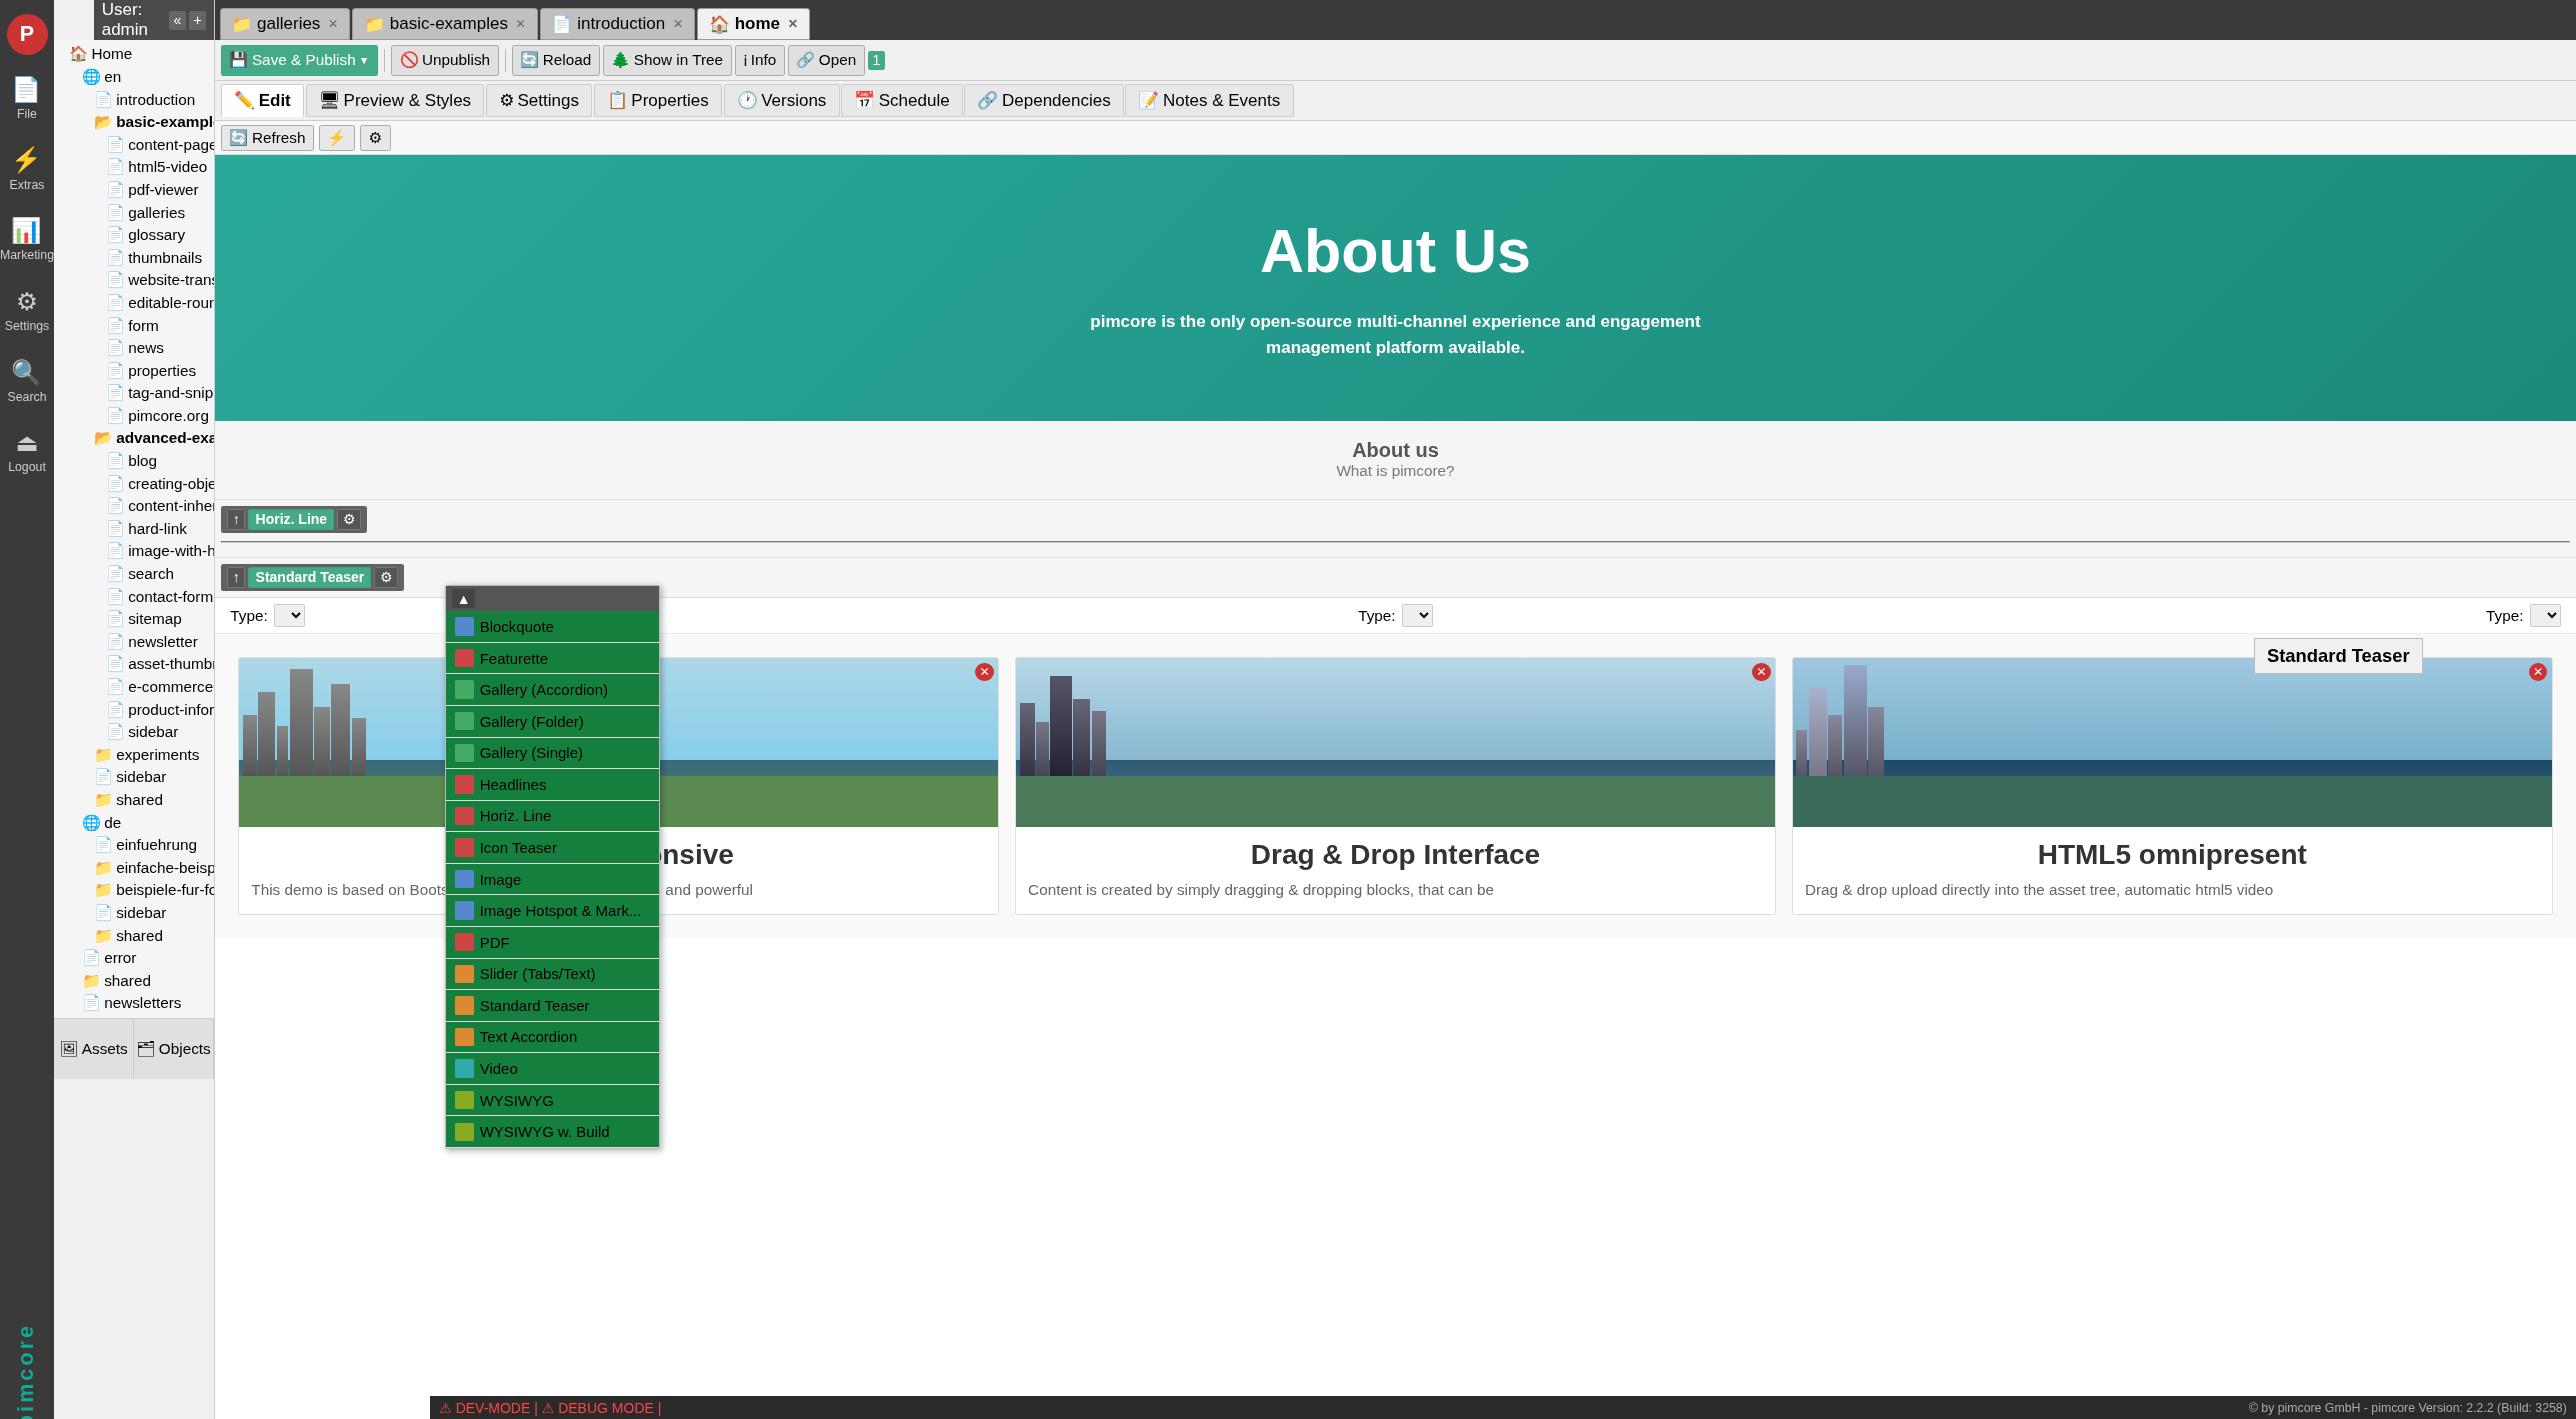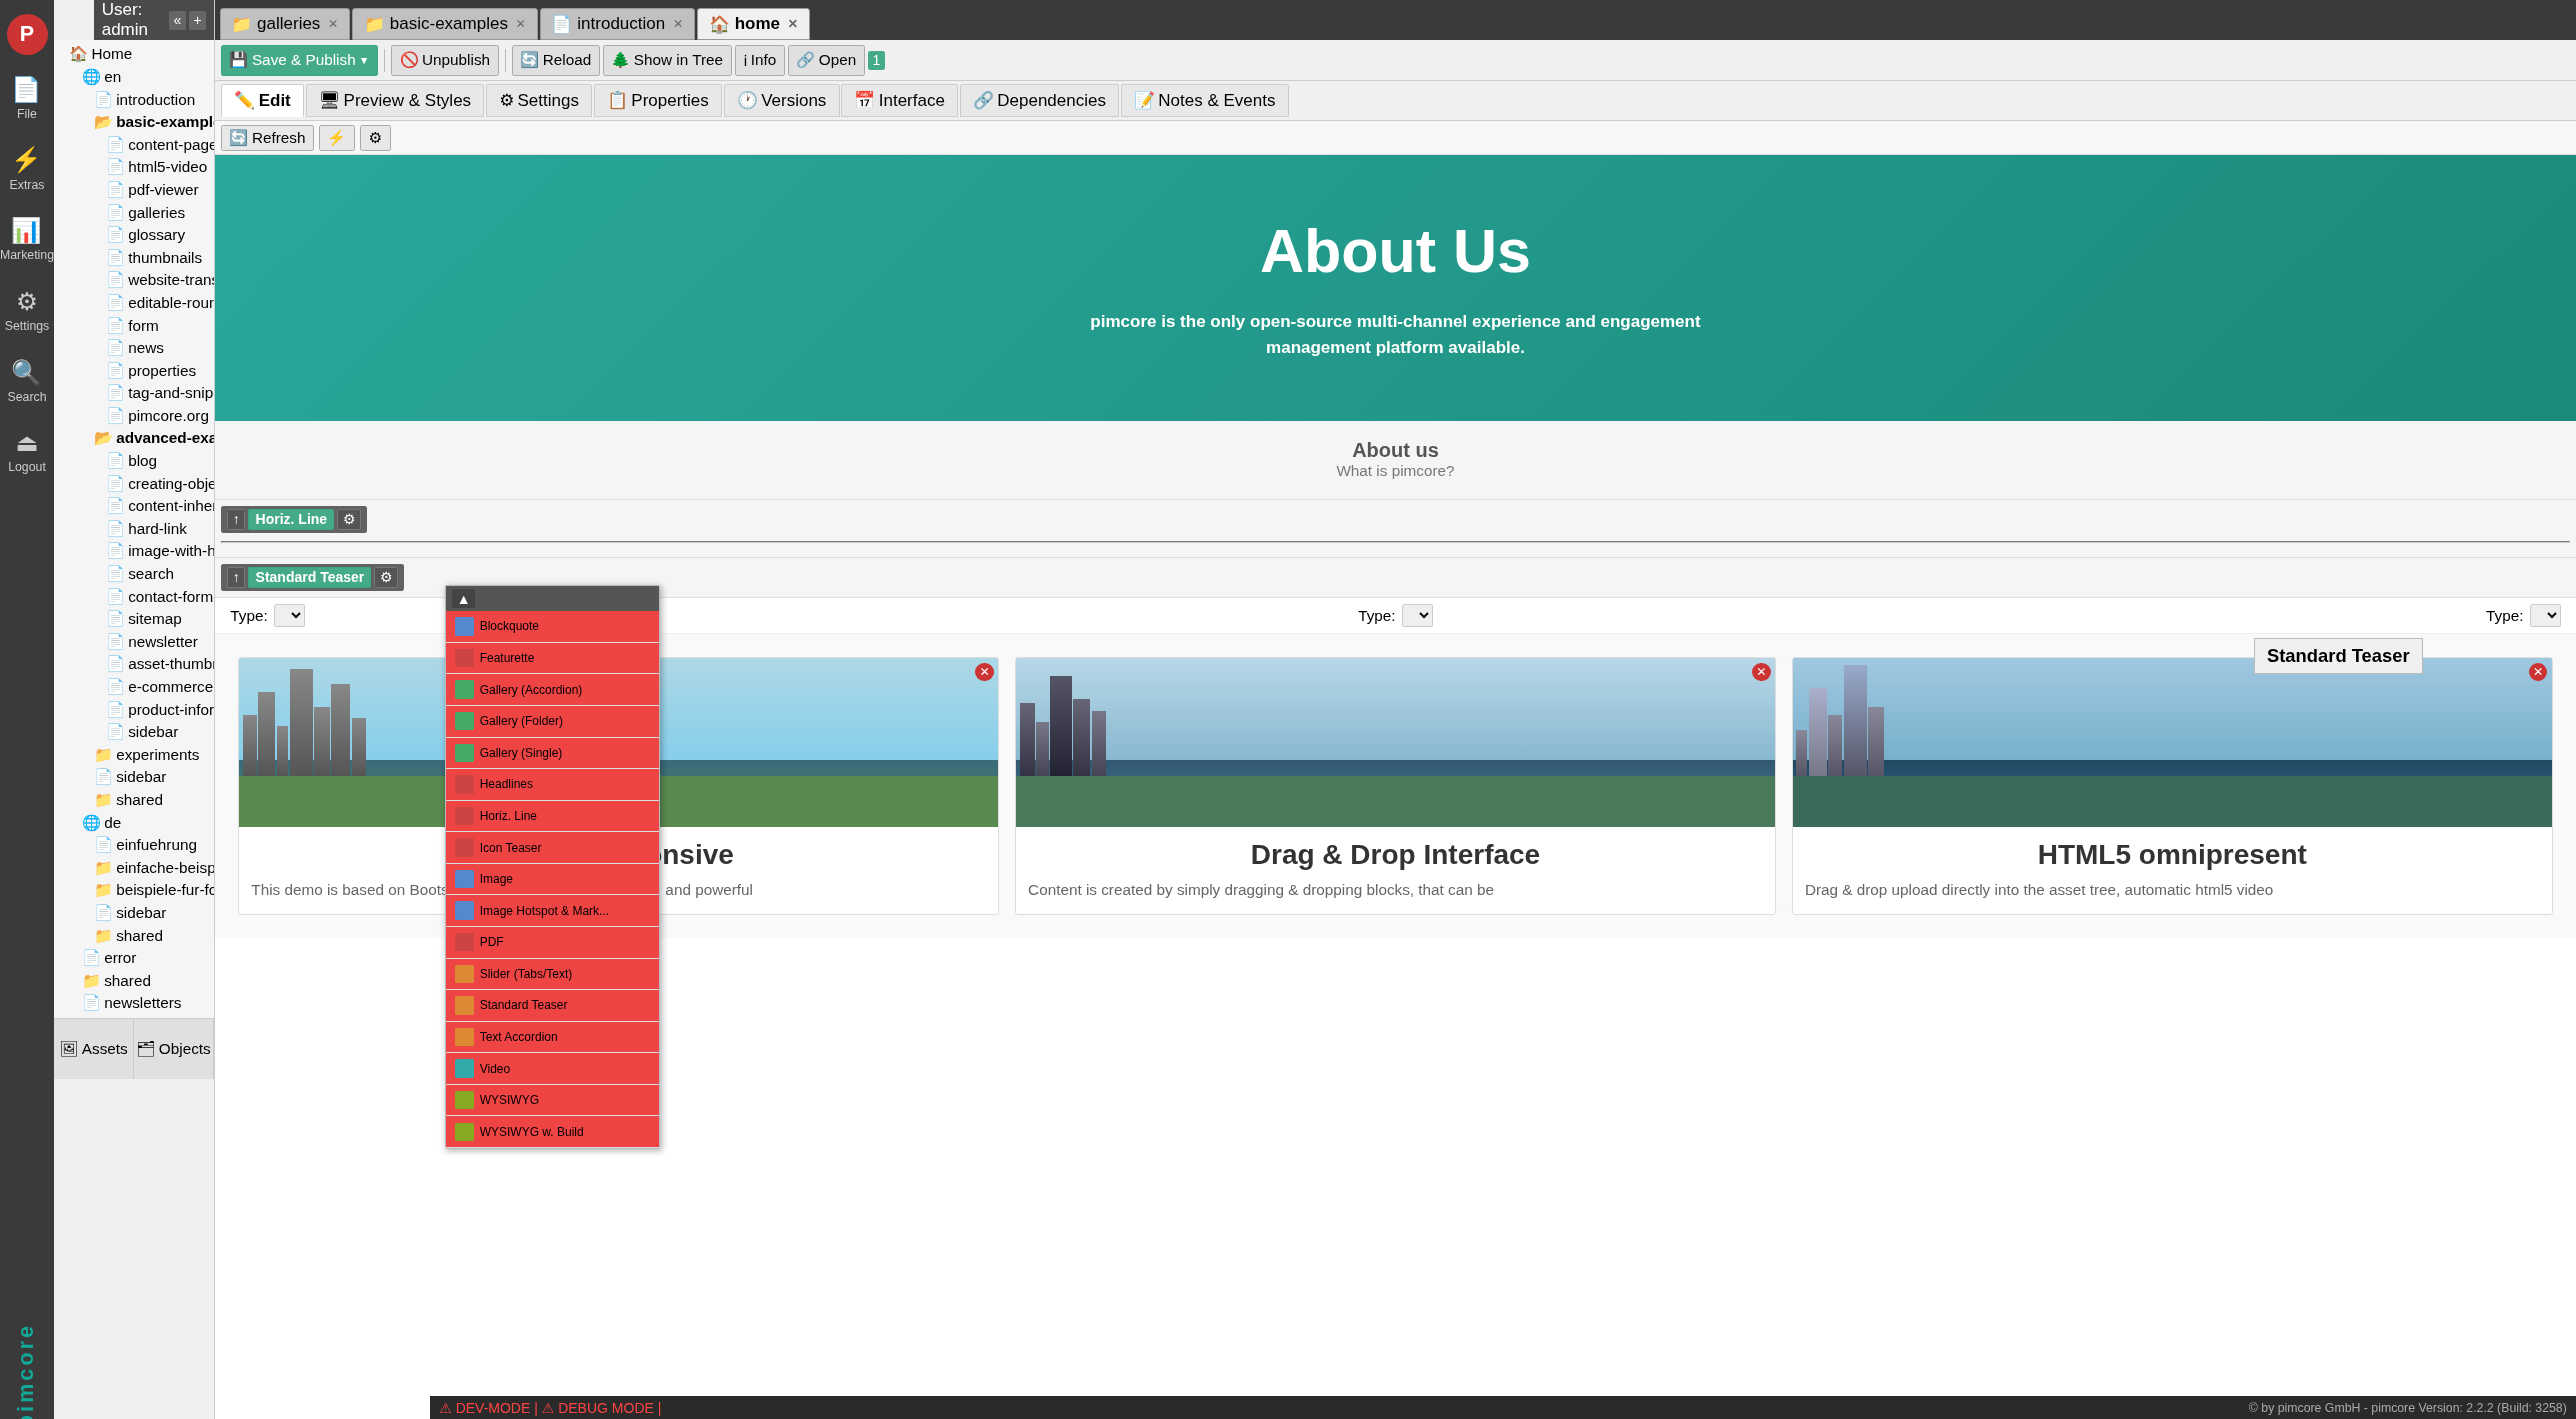--- a/index.html
+++ b/index.html
@@ -143,21 +143,21 @@
     }
     #dropdown-header {
       background: #555; padding: 3.1px 6.1px; display: flex; justify-content: space-between; align-items: center;
     }
     .dropdown-scroll-btn {
       color: white; cursor: pointer; font-size: 14px; background: #444; border: none;
       padding: 1.5px 4.6px;
     }
     .dropdown-item {
       display: flex; align-items: center; gap: 6.1px; padding: 6.1px 9.2px; cursor: pointer;
-      font-size: 12px; border-bottom: 0.8px solid #ddd; background: #ef4444; text-align: center;
+      font-size: 15px; border-bottom: 0.8px solid #ddd; background: #15803d; text-align: center;
     }
     .dropdown-item .item-icon {
       width: 18.4px; height: 18.4px; border-radius: 1.5px; flex-shrink: 0;
     }
     .icon-blue { background: #5588cc; }
     .icon-red { background: #cc4444; }
     .icon-green { background: #44aa66; }
     .icon-orange { background: #dd8833; }
     .icon-teal { background: #33aaaa; }
     .icon-lime { background: #88aa22; }
@@ -542,21 +542,21 @@
     <div class="action-tab">
       <span>📋</span>
       <span>Properties</span>
     </div>
     <div class="action-tab">
       <span>🕐</span>
       <span>Versions</span>
     </div>
     <div class="action-tab">
       <span>📅</span>
-      <span>Interface</span>
+      <span>Schedule</span>
     </div>
     <div class="action-tab">
       <span>🔗</span>
       <span>Dependencies</span>
     </div>
     <div class="action-tab">
       <span>📝</span>
       <span>Notes &amp; Events</span>
     </div>
   </div>

